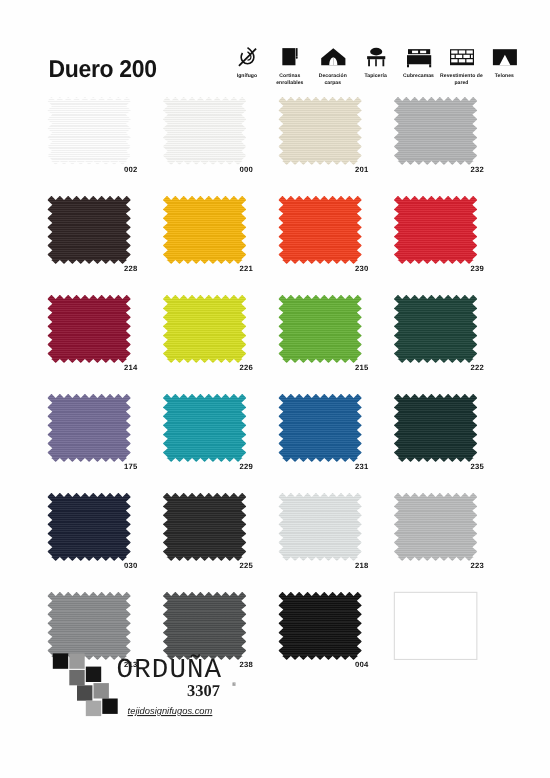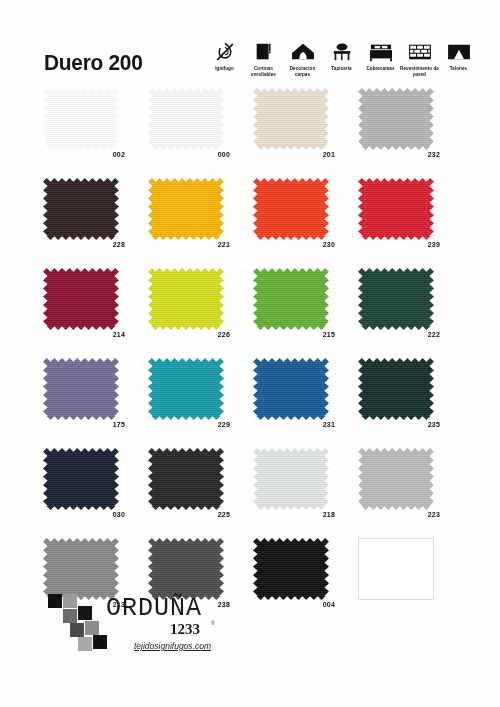--- a/index.html
+++ b/index.html
@@ -128,21 +128,21 @@
   .logo-year{
     position:absolute;left:122px;top:29px;
     font-family:"Liberation Serif","DejaVu Serif",serif;
     font-size:15px;font-weight:bold;letter-spacing:0px;color:#1b1b1b;
   }
   .logo-reg{
     position:absolute;left:163px;top:28px;
     font-size:5px;color:#333;
   }
   .logo-url{
-    position:absolute;left:86px;top:49px;
+    position:absolute;left:68px;top:49px;
     font-size:8.5px;font-style:italic;color:#222;
     text-decoration:underline;
   }
 </style>
 </head>
 <body>
 
 <div class="page">
 
   <div class="header">
@@ -408,20 +408,20 @@
         <span class="chk" style="left:0px;top:0px;background:#111;"></span>
         <span class="chk" style="left:15px;top:0px;background:#9a9a9a;"></span>
         <span class="chk" style="left:15px;top:15px;background:#6b6b6b;"></span>
         <span class="chk" style="left:30px;top:12px;background:#161616;"></span>
         <span class="chk" style="left:22px;top:29px;background:#4a4a4a;"></span>
         <span class="chk" style="left:37px;top:27px;background:#8d8d8d;"></span>
         <span class="chk" style="left:30px;top:43px;background:#a8a8a8;"></span>
         <span class="chk" style="left:45px;top:41px;background:#111;"></span>
       </div>
       <div class="logo-name">ORDUÑA</div>
-      <div class="logo-year">1233</div>
+      <div class="logo-year">3307</div>
       <div class="logo-reg">®</div>
       <div class="logo-url">tejidosignifugos.com</div>
     </div>
 
   </div>
 
 </div>
 
 </body></html>

